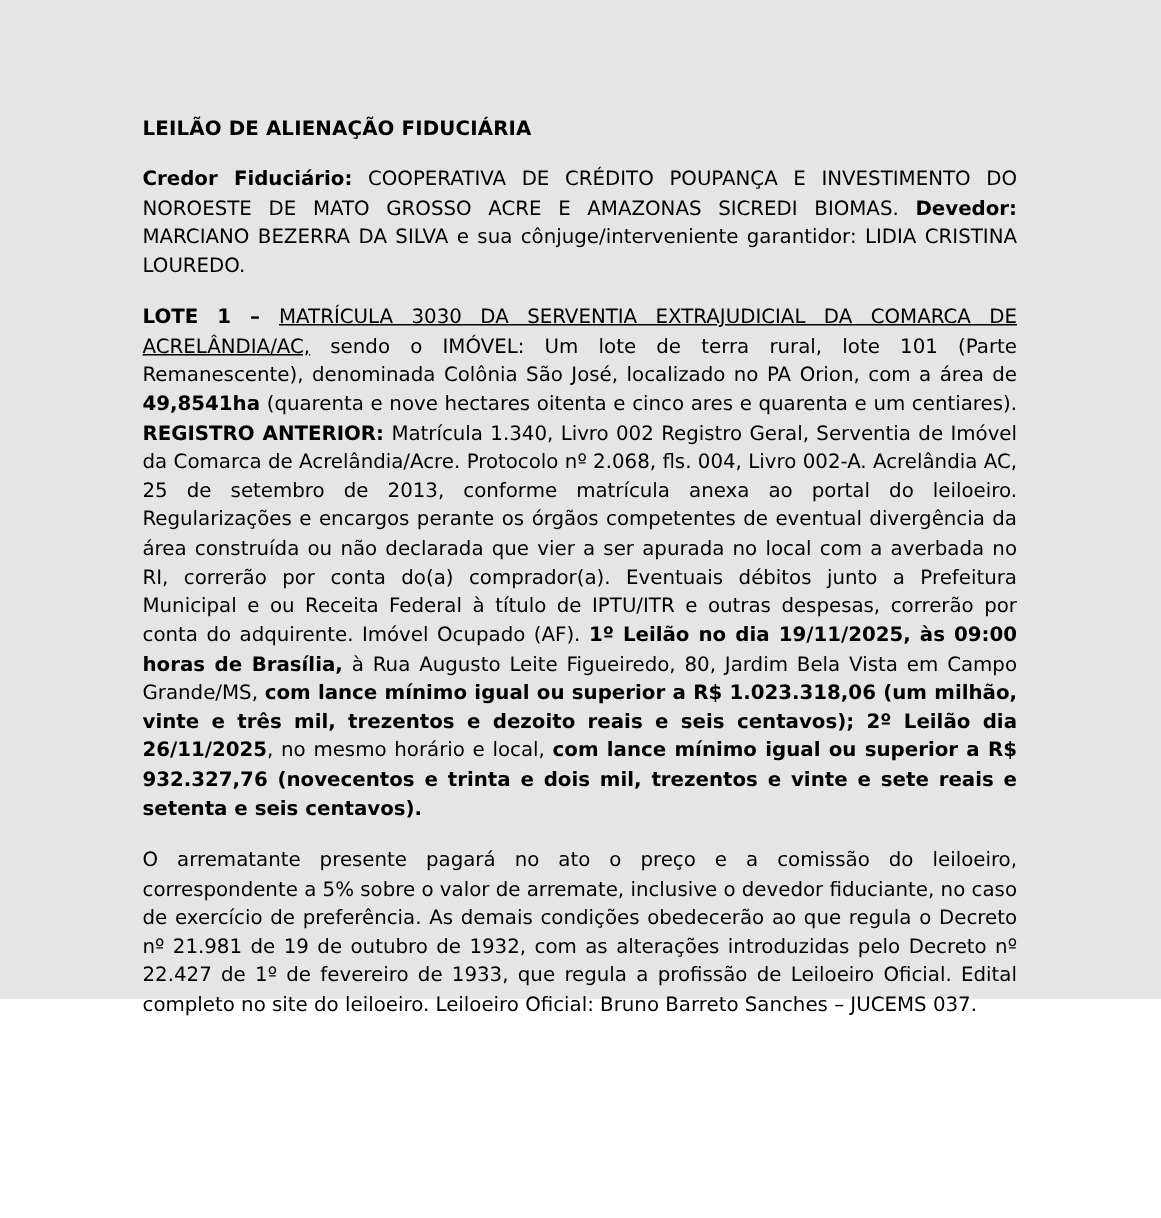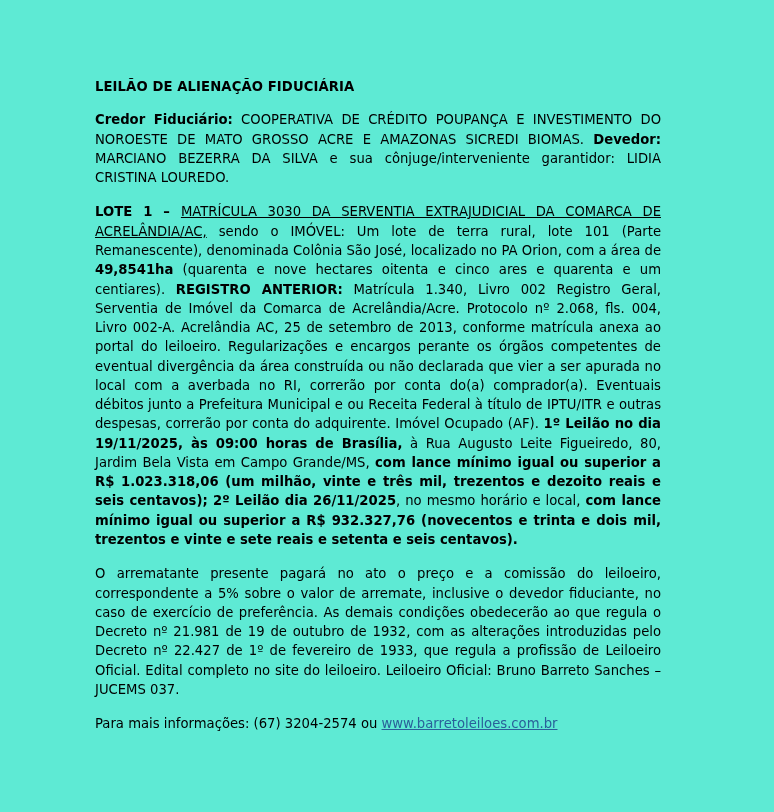--- a/index.html
+++ b/index.html
@@ -11,37 +11,37 @@
   body {
     width: 774px;
     height: 812px;
     font-family: "DejaVu Sans", sans-serif;
     color: #000000;
     overflow: hidden;
   }
   .page {
     box-sizing: border-box;
     width: 774px;
-    height: 812px;
+    height: 666px;
     padding: 78px 96px 0 95px;
-    background: #5eead4;
+    background: #e5e5e5;
   }
   .doc-title {
     font-size: 13.2px;
     font-weight: bold;
     line-height: 1.32;
     margin: 0 0 15px 0;
     letter-spacing: 0.1px;
   }
   p.para {
     font-size: 13.2px;
     line-height: 1.46;
     text-align: justify;
     text-justify: inter-word;
-    margin: 0 17px 15px 0;
+    margin: 0 0 15px 0;
     hyphens: none;
   }
   p.para:last-child {
     margin-bottom: 0;
   }
   .b {
     font-weight: bold;
   }
   .bu {
     font-weight: normal;
@@ -61,15 +61,14 @@
 <div class="page">
 
   <h1 class="doc-title">LEILÃO DE ALIENAÇÃO FIDUCIÁRIA</h1>
 
   <p class="para"><span class="b">Credor Fiduciário:</span><span> COOPERATIVA DE CRÉDITO POUPANÇA E INVESTIMENTO DO NOROESTE DE MATO GROSSO ACRE E AMAZONAS SICREDI BIOMAS. </span><span class="b">Devedor:</span><span> MARCIANO BEZERRA DA SILVA e sua cônjuge/interveniente garantidor: LIDIA CRISTINA LOUREDO.</span></p>
 
   <p class="para"><span class="b">LOTE 1 – </span><span class="bu">MATRÍCULA 3030 DA SERVENTIA EXTRAJUDICIAL DA COMARCA DE ACRELÂNDIA/AC,</span><span> sendo o IMÓVEL: Um lote de terra rural, lote 101 (Parte Remanescente), denominada Colônia São José, localizado no PA Orion, com a área de </span><span class="b">49,8541ha</span><span> (quarenta e nove hectares oitenta e cinco ares e quarenta e um centiares). </span><span class="b">REGISTRO ANTERIOR:</span><span> Matrícula 1.340, Livro 002 Registro Geral, Serventia de Imóvel da Comarca de Acrelândia/Acre. Protocolo nº 2.068, fls. 004, Livro 002-A. Acrelândia AC, 25 de setembro de 2013, conforme matrícula anexa ao portal do leiloeiro. Regularizações e encargos perante os órgãos competentes de eventual divergência da área construída ou não declarada que vier a ser apurada no local com a averbada no RI, correrão por conta do(a) comprador(a). Eventuais débitos junto a Prefeitura Municipal e ou Receita Federal à título de IPTU/ITR e outras despesas, correrão por conta do adquirente. Imóvel Ocupado (AF).  </span><span class="b">1º Leilão no dia 19/11/2025, às 09:00 horas de Brasília,</span><span> à Rua Augusto Leite Figueiredo, 80, Jardim Bela Vista em Campo Grande/MS, </span><span class="b">com lance mínimo igual ou superior a R$ 1.023.318,06 (um milhão, vinte e três mil, trezentos e dezoito reais e seis centavos); 2º Leilão dia 26/11/2025</span><span>, no mesmo horário e local, </span><span class="b">com lance mínimo igual ou superior a R$ 932.327,76 (novecentos e trinta e dois mil, trezentos e vinte e sete reais e setenta e seis centavos).</span></p>
 
   <p class="para">O arrematante presente pagará no ato o preço e a comissão do leiloeiro, correspondente a 5% sobre o valor de arremate, inclusive o devedor fiduciante, no caso de exercício de preferência. As demais condições obedecerão ao que regula o Decreto nº 21.981 de 19 de outubro de 1932, com as alterações introduzidas pelo Decreto nº 22.427 de 1º de fevereiro de 1933, que regula a profissão de Leiloeiro Oficial. Edital completo no site do leiloeiro. Leiloeiro Oficial: Bruno Barreto Sanches – JUCEMS 037.</p>
 
-  <p class="para contact-para"><span>Para mais informações: (67) 3204-2574 ou </span><a class="weblink" href="#">www.barretoleiloes.com.br</a></p>
 
 </div>
 
 </body></html>

